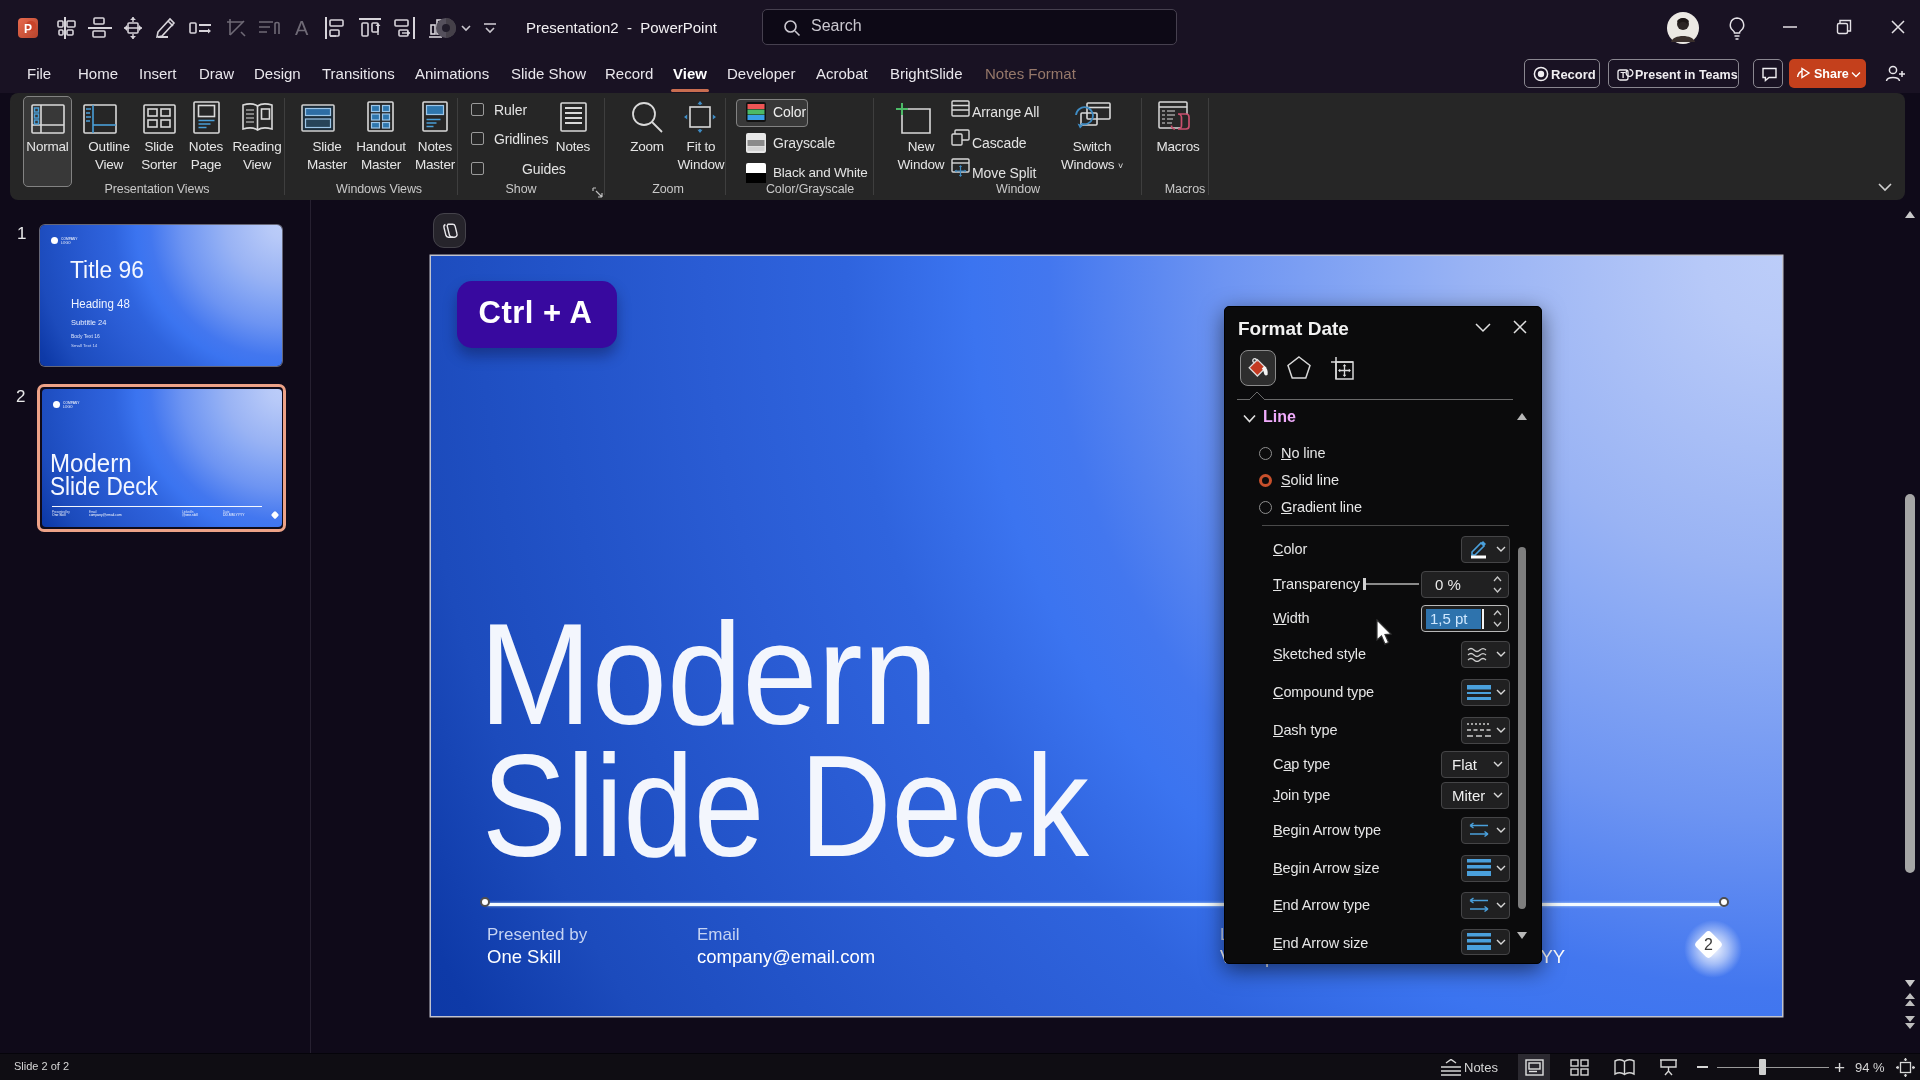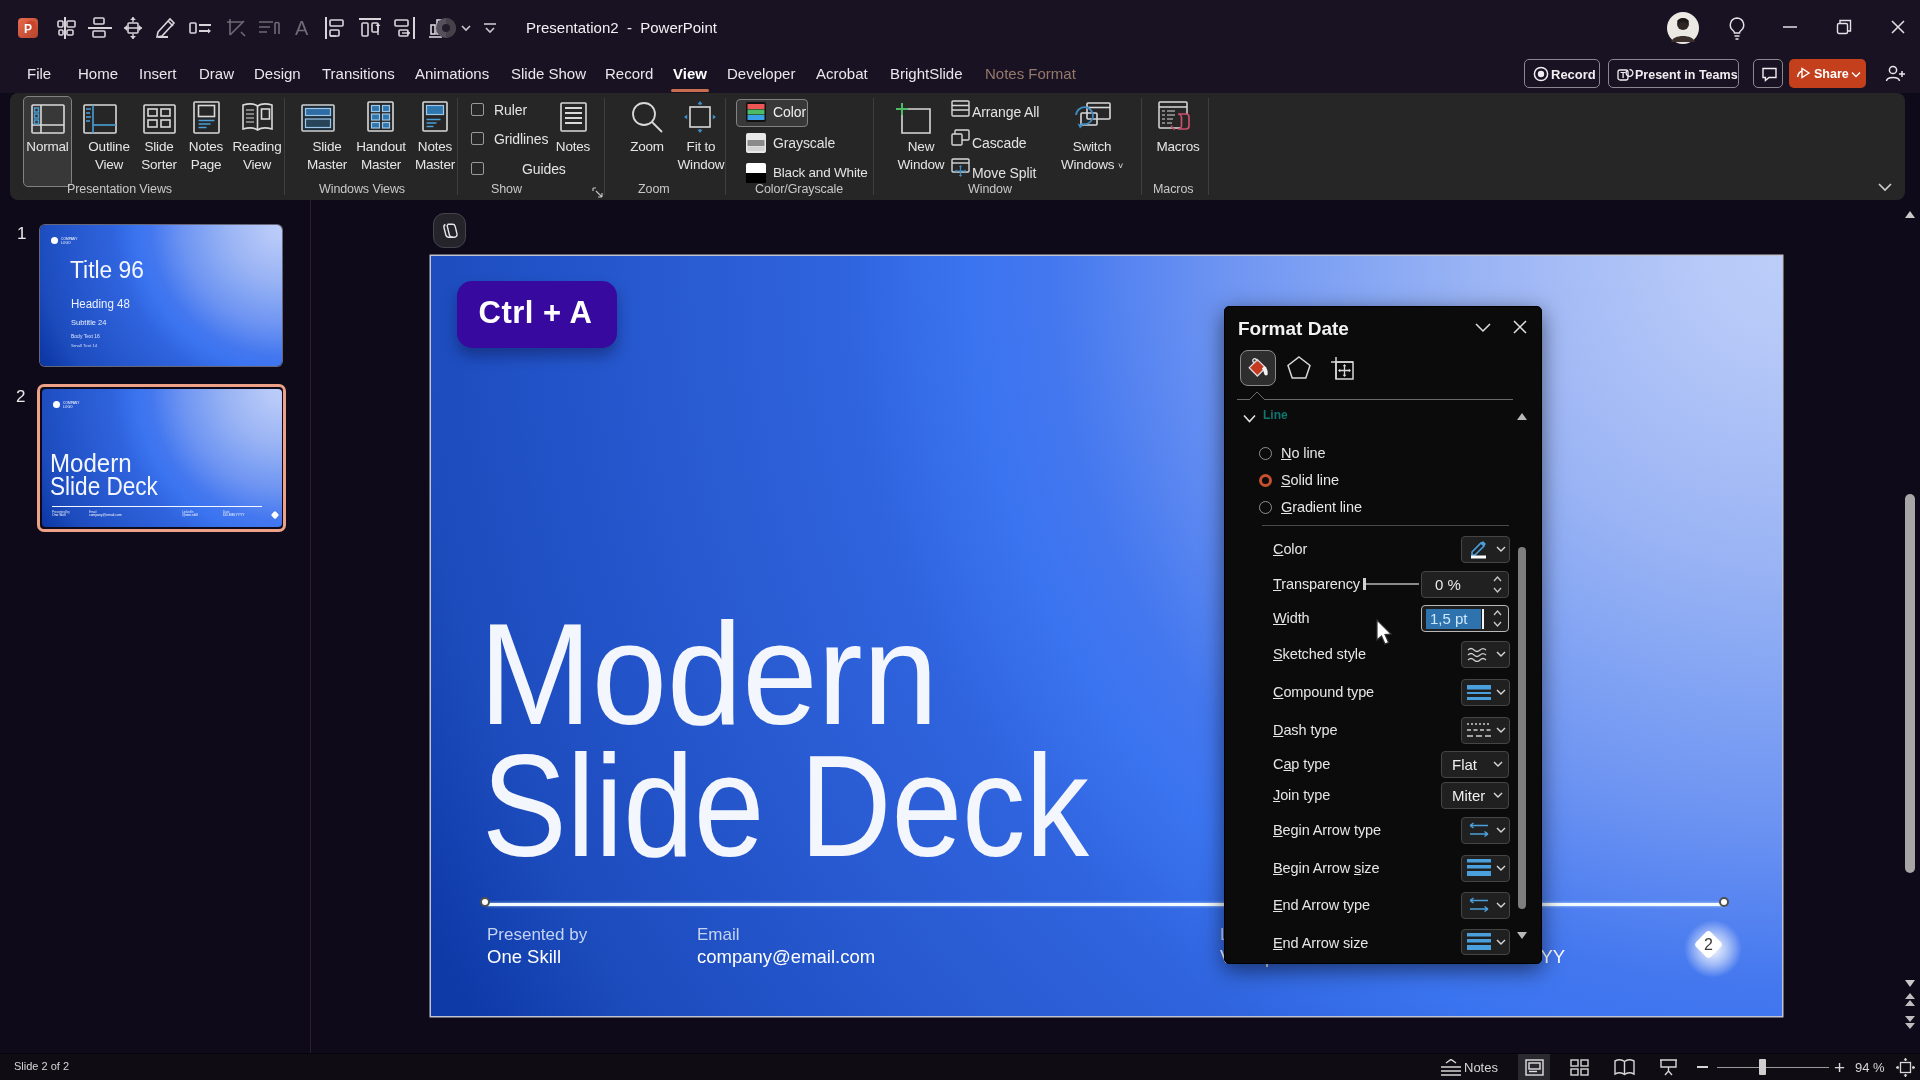--- a/index.html
+++ b/index.html
@@ -8,21 +8,21 @@
   #app { position:relative; width:1920px; height:1080px; }
 
   
   #titlebar { position:absolute; left:0; top:0; width:1920px; height:56px; background:#191223; }
   #menubar  { position:absolute; left:0; top:56px; width:1920px; height:37px; background:#191223; }
   .mtab { position:absolute; top:0; height:37px; line-height:35px; color:#e9e7ec; font-size:15px; }
 
   
   #ribbon { position:absolute; left:10px; top:93px; width:1895px; height:107px; background:#262626; border-radius:8px; }
   .gsep { position:absolute; top:5px; width:1px; height:97px; background:#3e3e3e; }
-  .glabel { position:absolute; top:89px; font-size:12.5px; color:#c8c8c8; text-align:left; letter-spacing:-.1px; }
+  .glabel { position:absolute; top:89px; font-size:12.5px; color:#c8c8c8; text-align:center; letter-spacing:-.1px; }
   .rbtn-label { position:absolute; font-size:13.5px; color:#e5e5e5; text-align:center; line-height:17.5px; letter-spacing:-.2px; }
 
   
   #canvas { position:absolute; left:0; top:200px; width:1920px; height:853px; background:#0f0a19; }
   #vsep { position:absolute; left:310px; top:200px; width:1px; height:853px; background:#262030; }
 
   
   #slide { position:absolute; left:431px; top:256px; width:1351px; height:760px;
     background: radial-gradient(circle 1560px at 100% 0%, #bccdf9 0%, #b7c9f8 5%, #99b3f4 20%, #8baaf4 25%, #6d94f2 36%, #4377ef 47%, #3b74f0 52%, #2f64de 60%, #2a5cd4 69%, #2253c8 79%, #1c4bbc 88%, #0e3aa8 97%, #0d38a5 100%);
     box-shadow: 0 0 0 1.5px rgba(225,228,240,.85);
@@ -131,20 +131,27 @@
         <path d="M12 2a10 10 0 0 1 0 20z" fill="#454049"></path>
         <circle cx="12" cy="12" r="4" fill="#211c2a"></circle>
       <path d="M28 10l4 4 4-4" stroke="#c9c6cd" stroke-width="1.6" fill="none"></path>
     </svg>
     <svg class="abs" style="left:482px;top:20px" width="18" height="16" viewBox="0 0 18 16">
         <path d="M2 4h12" stroke="#c9c6cd" stroke-width="1.6"></path>
         <path d="M4 8l4 4 4-4" stroke="#c9c6cd" stroke-width="1.6" fill="none"></path>
       </svg>
     <div class="abs" style="left:526px;top:19px;font-size:15px;color:#f2f0f3;">Presentation2&nbsp; -&nbsp; PowerPoint</div>
 
+    <div class="abs" style="left:762px;top:9px;width:415px;height:36px;background:#0d0916;border:1px solid #46404f;border-radius:5px;">
+      <svg class="abs" style="left:20px;top:9px" width="18" height="18" viewBox="0 0 18 18" fill="none" stroke="#cac7cf" stroke-width="1.6">
+          <circle cx="7.5" cy="7.5" r="5.5"></circle>
+          <path d="M12 12l4.5 4.5"></path>
+        </svg>
+      <div class="abs" style="left:48px;top:7px;font-size:16px;color:#cac7cf;">Search</div>
+    </div>
 
     <svg class="abs" style="left:1667px;top:12px" width="32" height="32" viewBox="0 0 32 32">
       <circle cx="16" cy="16" r="16" fill="#ece9e4"></circle>
       <circle cx="16" cy="12" r="6" fill="#2c2524"></circle>
       <path d="M4 30c2-8 22-8 24 0z" fill="#3a2f2c"></path>
       <path d="M10 9c3-4 9-4 12 0l-2 3c-2-3-6-3-8 0z" fill="#1d1716"></path>
     </svg>
 
     <svg class="abs" style="left:1726px;top:16px" width="22" height="24" viewBox="0 0 22 24" fill="none" stroke="#e4e1e6" stroke-width="1.5">
       <path d="M11 2a7 7 0 0 1 4 12.5c-1 .8-1.5 1.5-1.5 2.5h-5c0-1-.5-1.7-1.5-2.5A7 7 0 0 1 11 2z"></path>
@@ -518,21 +525,21 @@
     </svg>
 
     <div class="abs" style="left:12px;top:92px;width:276px;height:1px;background:#6a6a6a;"></div>
     <svg class="abs" style="left:24px;top:85px" width="16" height="8" viewBox="0 0 16 8">
         <path d="M0 8L8 0l8 8" fill="#0b0b0c" stroke="#6a6a6a" stroke-width="1"></path>
       </svg>
 
     <svg class="abs" style="left:18px;top:107px" width="13" height="9" viewBox="0 0 13 9" fill="none" stroke="#e0e0e0" stroke-width="1.6">
         <path d="M1 1.5l5.5 6 5.5-6"></path>
       </svg>
-    <div class="abs" style="left:38px;top:101px;font-size:12px;font-weight:bold;color:#0f766e;">Line</div>
+    <div class="abs" style="left:38px;top:101px;font-size:16px;font-weight:bold;color:#f0abfc;">Line</div>
 
     <div class="abs" style="left:34px;top:140px;width:13px;height:13px;border:1.5px solid #8f8f8f;border-radius:50%;"></div>
     <div class="plabel" style="left:56px;top:138px;"><u>N</u>o line</div>
     <div class="abs" style="left:34px;top:167px;width:13px;height:13px;border:3.5px solid #c7502c;border-radius:50%;background:#0b0b0c;"></div>
     <div class="plabel" style="left:56px;top:165px;"><u>S</u>olid line</div>
     <div class="abs" style="left:34px;top:194px;width:13px;height:13px;border:1.5px solid #8f8f8f;border-radius:50%;"></div>
     <div class="plabel" style="left:56px;top:192px;"><u>G</u>radient line</div>
     <div class="abs" style="left:37px;top:218px;width:247px;height:1px;background:#4a4a4a;"></div>
 
     <div class="plabel" style="left:48px;top:234px;"><u>C</u>olor</div>

